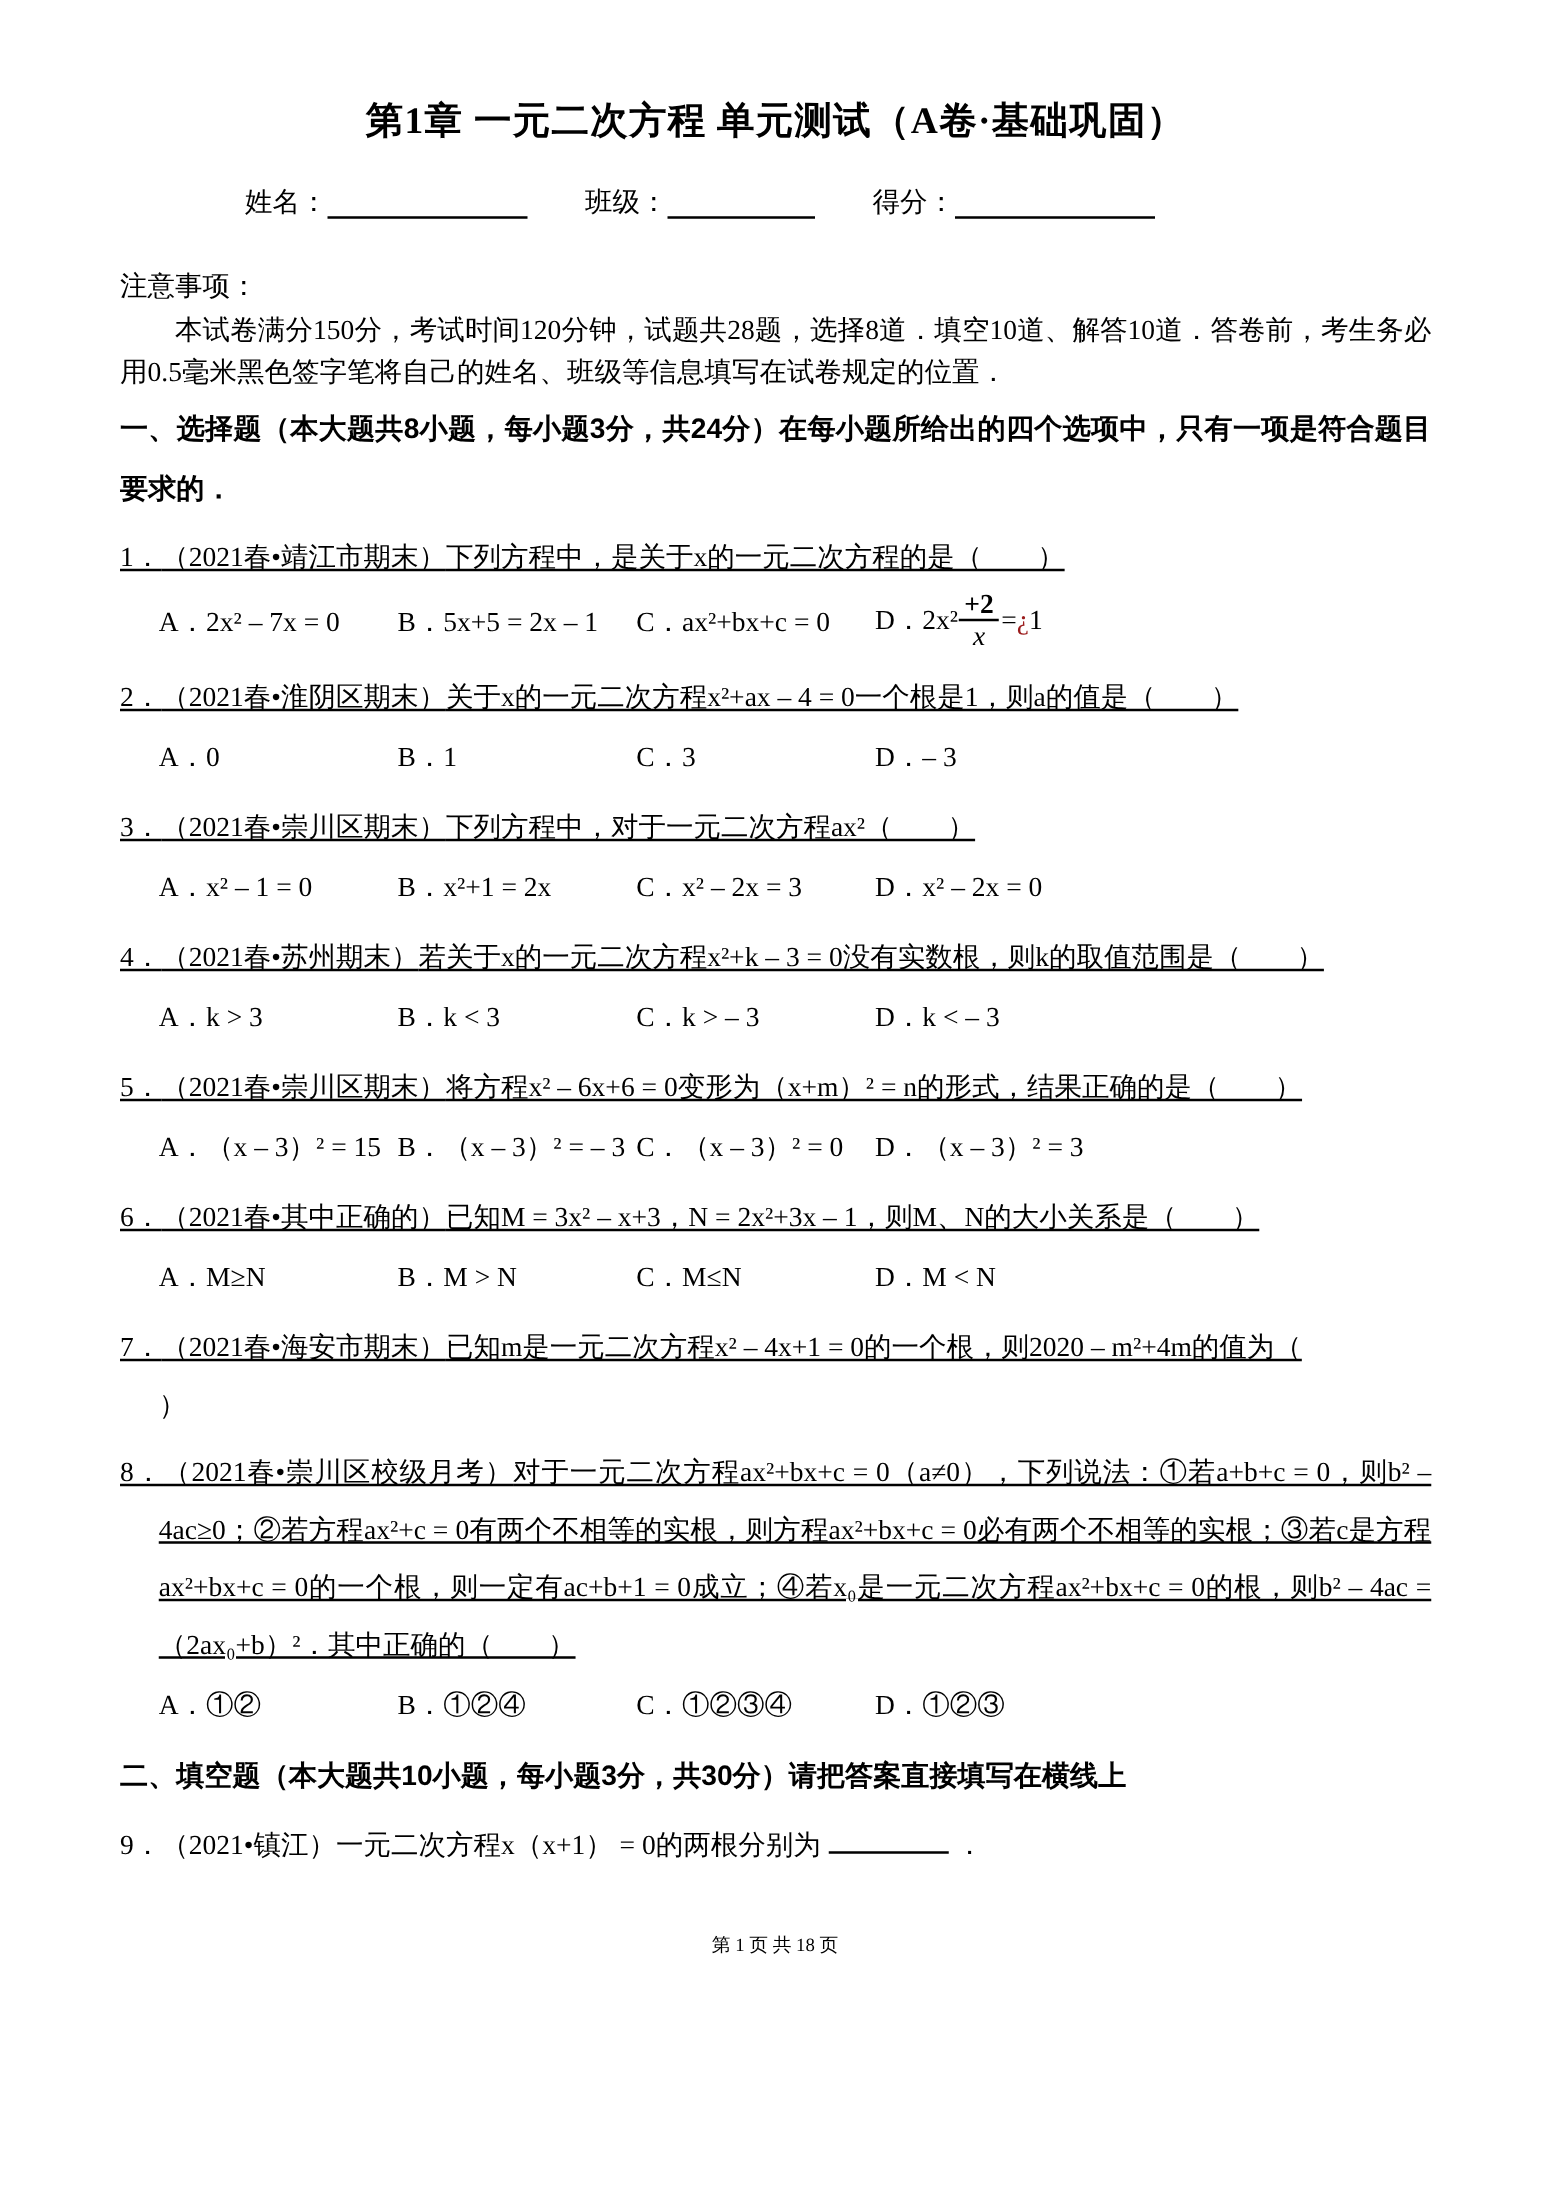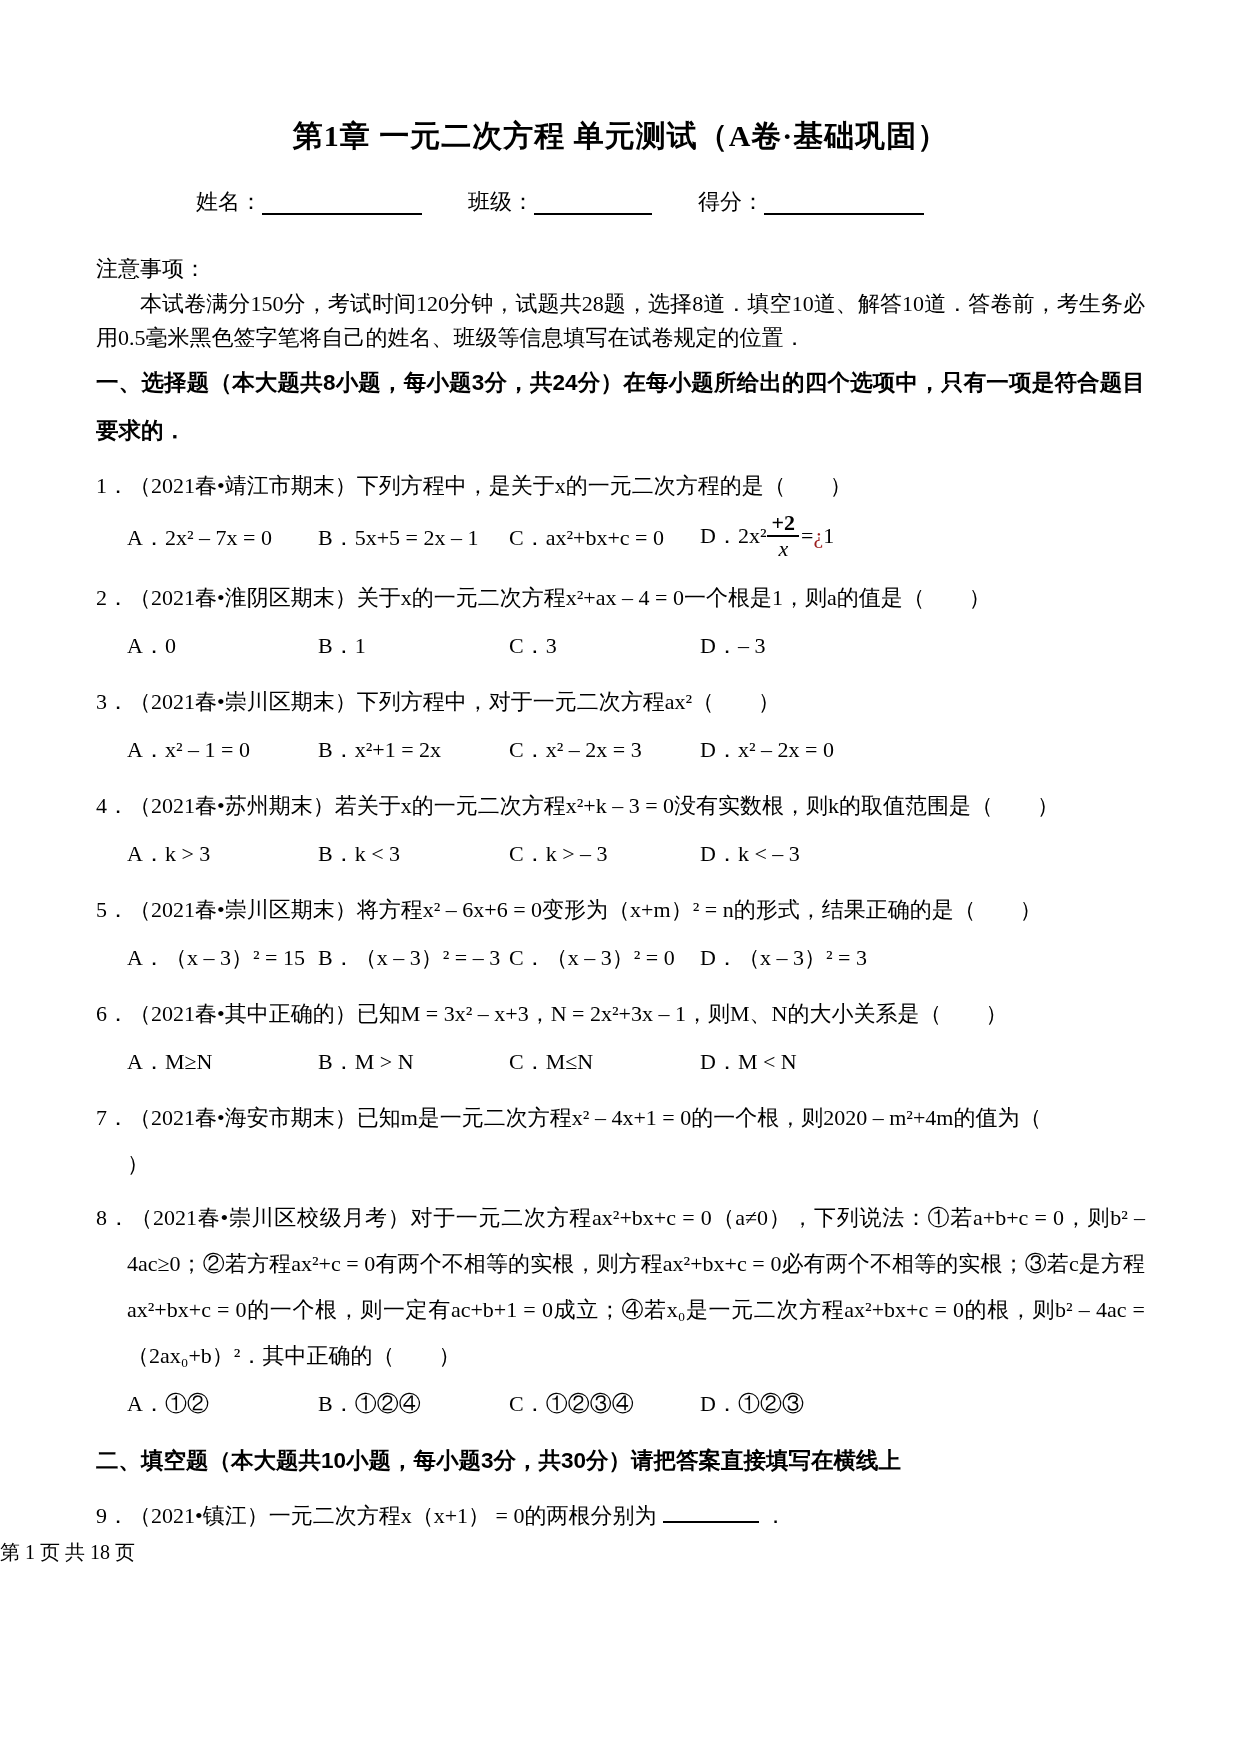--- a/index.html
+++ b/index.html
@@ -1,21 +1,21 @@
 <!DOCTYPE html>
 <html><head>
 <meta charset="utf-8">
 <style>
   html, body { margin: 0; padding: 0; background: #ffffff; }
   .page {
     position: relative;
     width: 1240px;
     height: 1670px;
     box-sizing: border-box;
-    padding: 116px 95px 0 96px;
+    padding: 76px 95px 0 96px;
     background: #ffffff;
     color: #000000;
     font-family: "Liberation Serif", serif;
     font-size: 22px;
   }
   .doc-title {
     margin: 0 0 30px 0;
     text-align: center;
     font-size: 30px;
     font-weight: bold;
@@ -53,20 +53,21 @@
     font-size: 22.5px;
     text-align: justify;
   }
   .question { margin: 0 0 8px 0; }
   .stem {
     line-height: 46px;
     padding-left: 31px;
     text-indent: -31px;
     text-align: justify;
     margin: 0;
+    text-decoration: underline;
   }
   .stem-cont { line-height: 46px; margin-left: 31px; }
   .options {
     display: flex;
     align-items: center;
     margin: 2px 0 10px 31px;
     line-height: 46px;
   }
   .options .opt { min-width: 185px; margin-right: 6px; white-space: nowrap; }
   .options .opt:last-child { min-width: 0; margin-right: 0; }
@@ -79,22 +80,22 @@
   }
   .frac .num { display: block; border-bottom: 2px solid #000; padding: 0 4px; font-weight: bold; }
   .frac .den { display: block; font-style: italic; }
   .inverted-q { color: #9b1c1c; }
   .q9-line { line-height: 46px; margin: 6px 0 0 0; }
   .blank-q9 { width: 96px; margin: 0 6px; }
   .page-footer {
     position: absolute;
     left: 0; right: 0;
     bottom: 104px;
-    text-align: left;
-    font-size: 20px;
+    text-align: center;
+    font-size: 15px;
   }
 </style>
 </head>
 <body>
 
 <div class="page">
 
   <h1 class="doc-title">第1章 一元二次方程 单元测试（A卷·基础巩固）</h1>
 
   <div class="meta-line">

